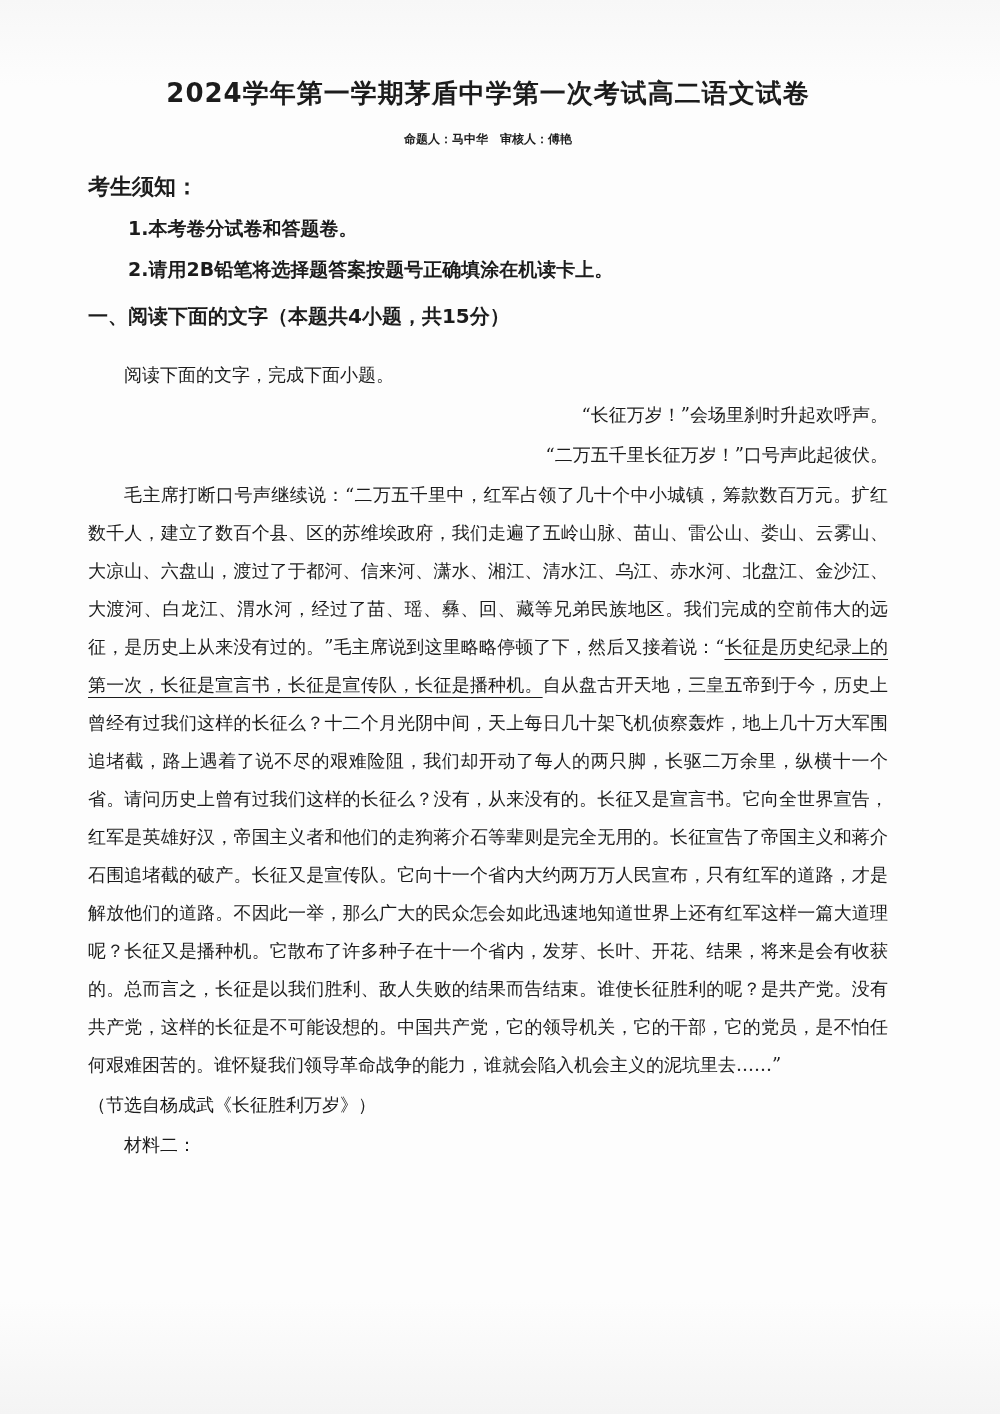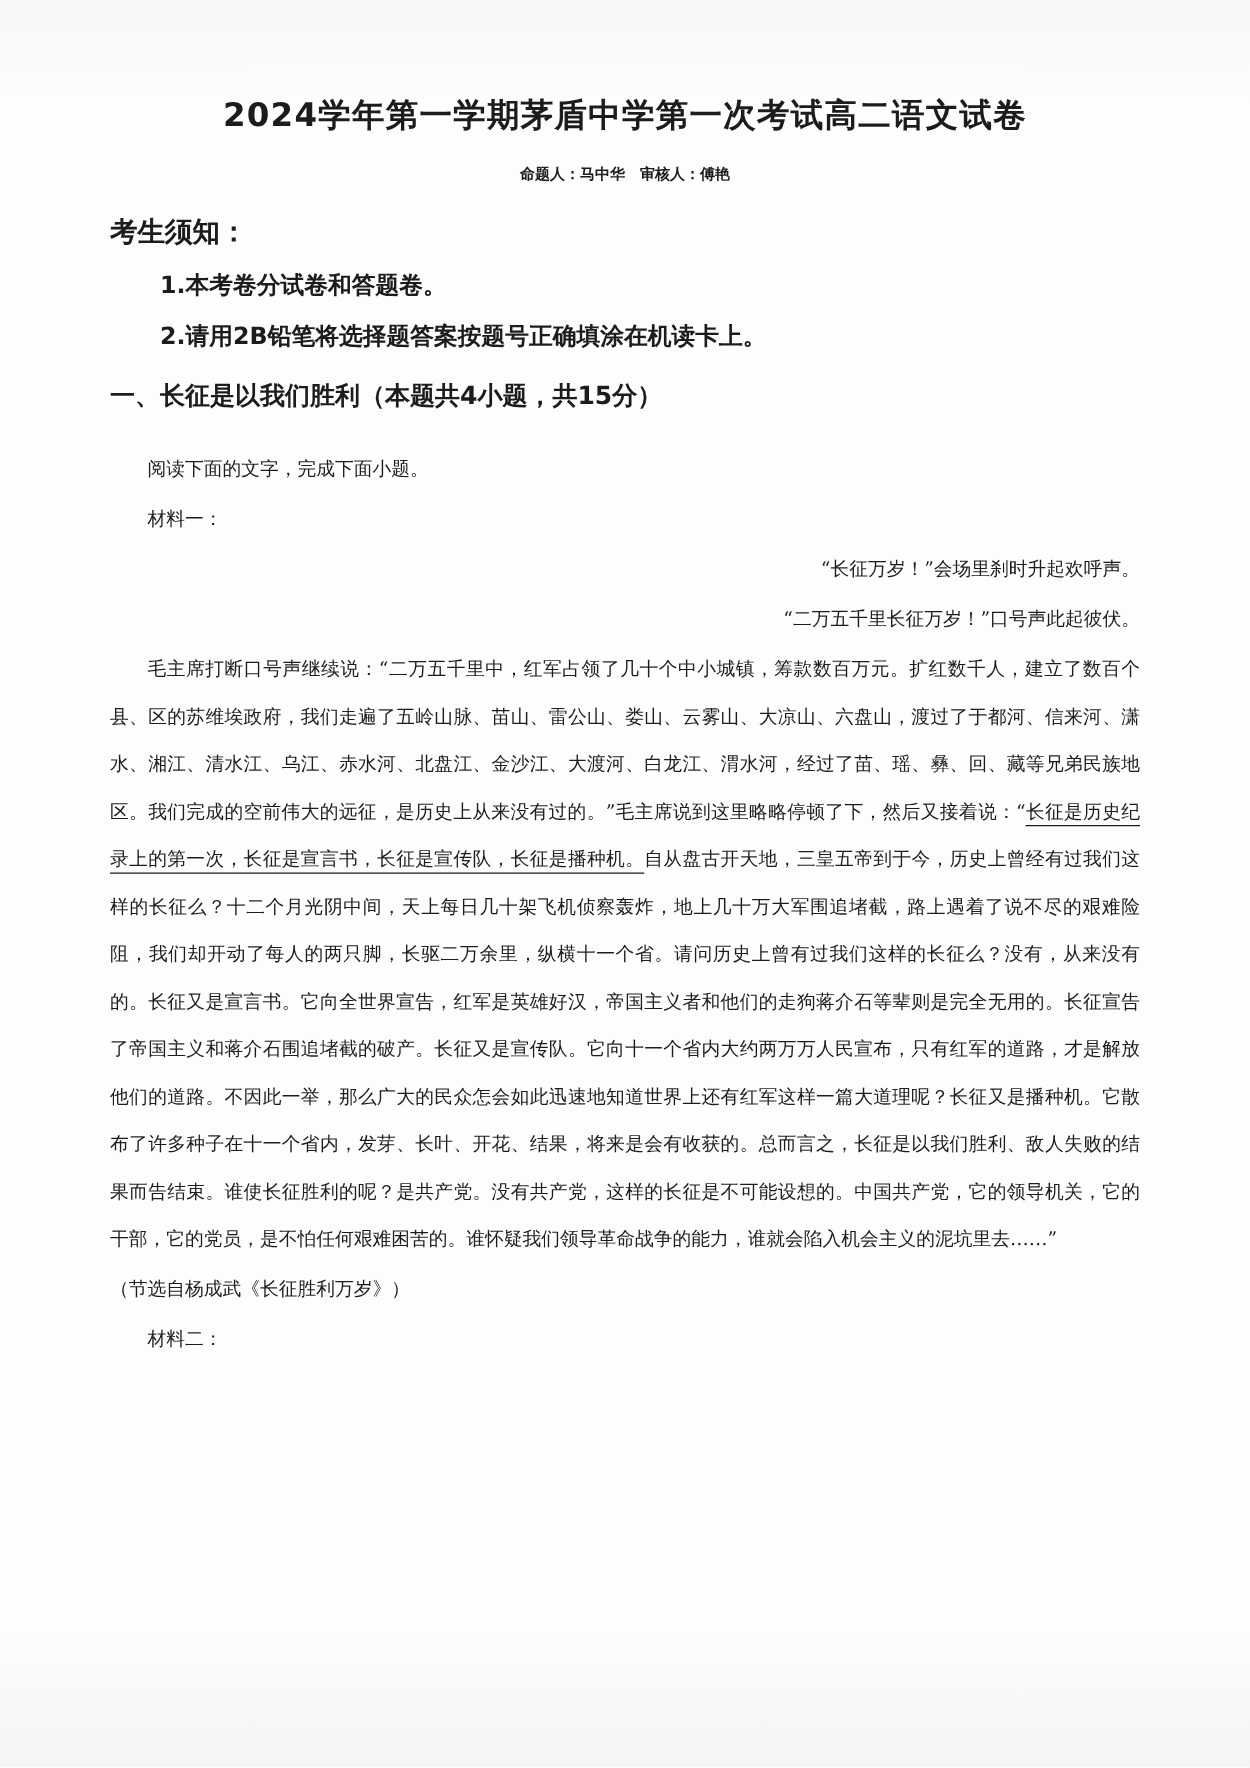--- a/index.html
+++ b/index.html
@@ -8,21 +8,21 @@
   }
   body {
     width: 1000px;
     height: 1414px;
     background: linear-gradient(180deg, #f7f7f7 0%, #fdfdfd 6%, #fdfdfd 92%, #f4f4f4 100%);
     color: #1c1c1c;
     font-family: "DejaVu Serif", serif;
     overflow: hidden;
   }
   .page {
-    padding: 76px 88px 0 88px;
+    padding: 76px 112px 0 88px;
     box-sizing: border-box;
   }
   .title {
     font-family: "DejaVu Sans", sans-serif;
     font-weight: bold;
     font-size: 26px;
     line-height: 34px;
     text-align: center;
     letter-spacing: 1px;
     margin: 0;
@@ -51,21 +51,21 @@
     padding-left: 40px;
   }
   .section-heading {
     font-family: "DejaVu Sans", sans-serif;
     font-weight: bold;
     font-size: 20px;
     line-height: 26px;
     margin-top: 21px;
   }
   .body-text {
-    font-size: 15px;
+    font-size: 18px;
     line-height: 38px;
     margin-top: 27px;
   }
   .instruction {
     margin: 14px 0 0 0;
     text-indent: 2em;
   }
   .material-label {
     margin: 2px 0 0 0;
     text-indent: 2em;
@@ -99,27 +99,26 @@
   <h1 class="title">2024学年第一学期茅盾中学第一次考试高二语文试卷</h1>
 
   <div class="setter-line">命题人：马中华　审核人：傅艳</div>
 
   <div class="notice-heading">考生须知：</div>
 
   <div class="notice-item">1.本考卷分试卷和答题卷。</div>
 
   <div class="notice-item">2.请用2B铅笔将选择题答案按题号正确填涂在机读卡上。</div>
 
-  <div class="section-heading">一、长征是以我们胜利（本题共4小题，共15分）</div>
+  <div class="section-heading">一、阅读下面的文字（本题共4小题，共15分）</div>
 
   <div class="body-text">
 
     <p class="instruction">阅读下面的文字，完成下面小题。</p>
 
-    <p class="material-label">材料一：</p>
 
     <p class="quote-line">“长征万岁！”会场里刹时升起欢呼声。</p>
 
     <p class="quote-line">“二万五千里长征万岁！”口号声此起彼伏。</p>
 
     <p class="main-para"><span>毛主席打断口号声继续说：“二万五千里中，红军占领了几十个中小城镇，筹款数百万元。扩红数千人，建立了数百个县、区的苏维埃政府，我们走遍了五岭山脉、苗山、雷公山、娄山、云雾山、大凉山、六盘山，渡过了于都河、信来河、潇水、湘江、清水江、乌江、赤水河、北盘江、金沙江、大渡河、白龙江、渭水河，经过了苗、瑶、彝、回、藏等兄弟民族地区。我们完成的空前伟大的远征，是历史上从来没有过的。”毛主席说到这里略略停顿了下，然后又接着说：“</span><span class="underlined-passage">长征是历史纪录上的第一次，长征是宣言书，长征是宣传队，长征是播种机。</span><span>自从盘古开天地，三皇五帝到于今，历史上曾经有过我们这样的长征么？十二个月光阴中间，天上每日几十架飞机侦察轰炸，地上几十万大军围追堵截，路上遇着了说不尽的艰难险阻，我们却开动了每人的两只脚，长驱二万余里，纵横十一个省。请问历史上曾有过我们这样的长征么？没有，从来没有的。长征又是宣言书。它向全世界宣告，红军是英雄好汉，帝国主义者和他们的走狗蒋介石等辈则是完全无用的。长征宣告了帝国主义和蒋介石围追堵截的破产。长征又是宣传队。它向十一个省内大约两万万人民宣布，只有红军的道路，才是解放他们的道路。不因此一举，那么广大的民众怎会如此迅速地知道世界上还有红军这样一篇大道理呢？长征又是播种机。它散布了许多种子在十一个省内，发芽、长叶、开花、结果，将来是会有收获的。总而言之，长征是以我们胜利、敌人失败的结果而告结束。谁使长征胜利的呢？是共产党。没有共产党，这样的长征是不可能设想的。中国共产党，它的领导机关，它的干部，它的党员，是不怕任何艰难困苦的。谁怀疑我们领导革命战争的能力，谁就会陷入机会主义的泥坑里去……”</span></p>
 
     <p class="citation-line">（节选自杨成武《长征胜利万岁》）</p>
 
     <p class="material-label">材料二：</p>

